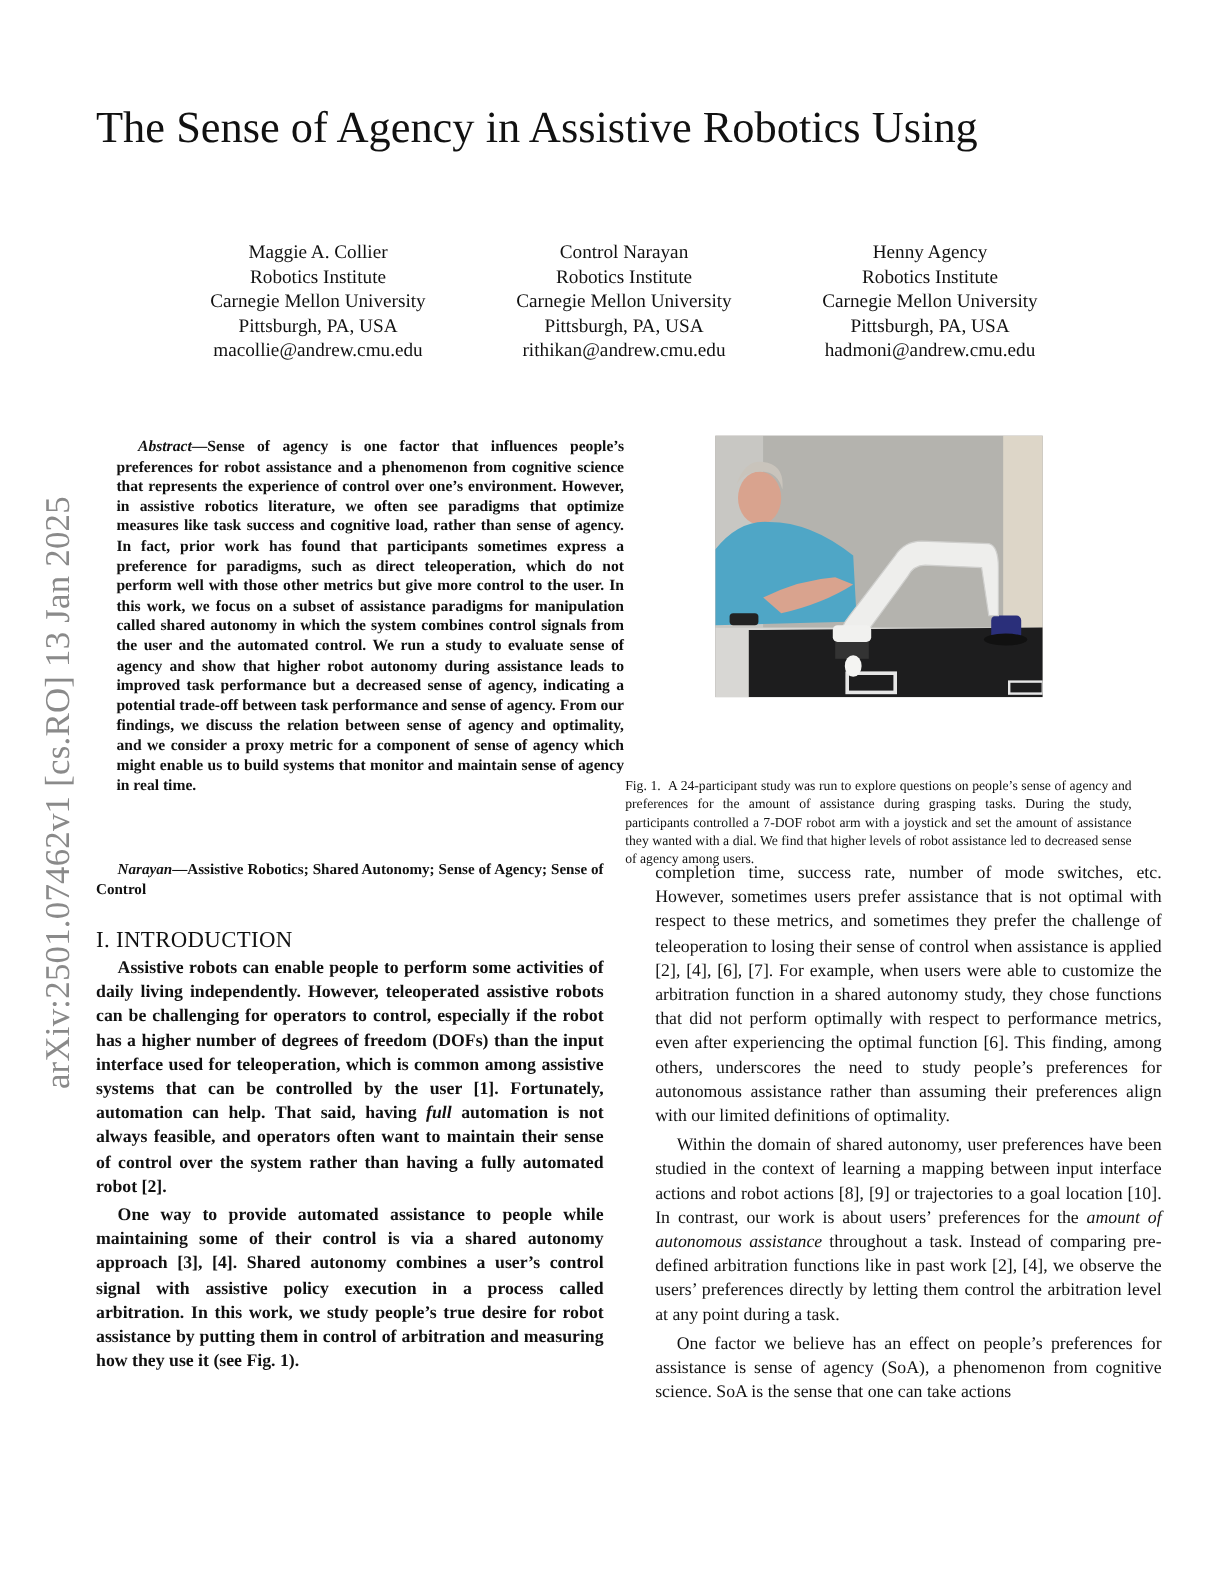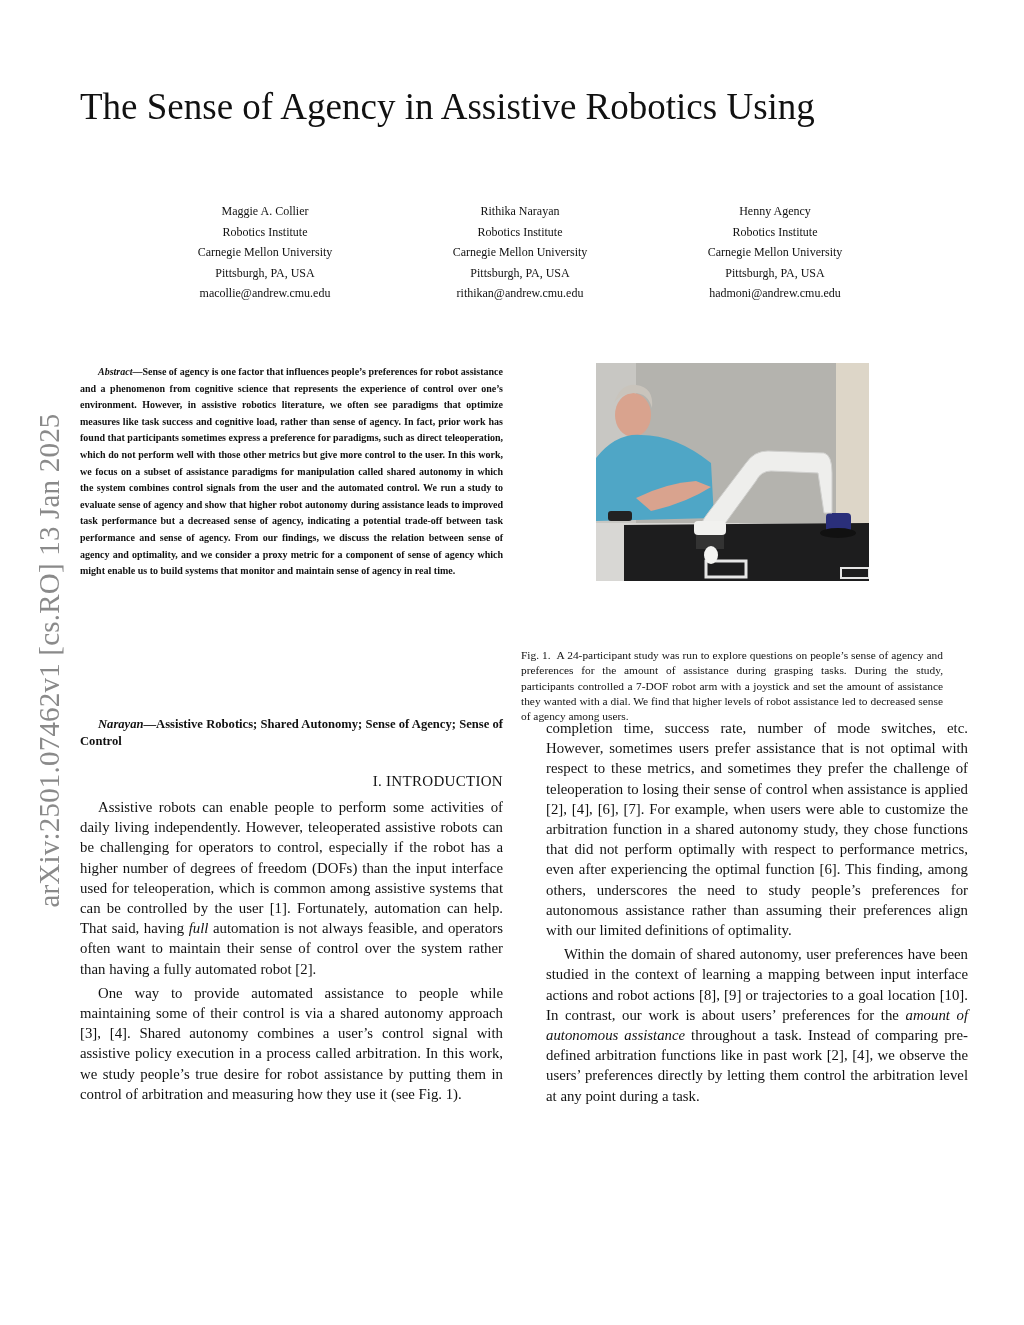--- a/index.html
+++ b/index.html
@@ -16,39 +16,39 @@
     font-size: 29px; color: #8a8a8a; letter-spacing: 0.2px;
   }
   .title {
     position: absolute; left: 80px; width: 870px; top: 84px; 
     font-size: 37px; line-height: 46px; font-weight: normal; margin: 0;
   }
   .authors {
     position: absolute; left: 140px; width: 760px; top: 201px;
     display: flex; justify-content: space-between;
   }
-  .author { text-align: center; font-size: 12px; line-height: 20.6px; width: 250px; }
+  .author { text-align: center; font-size: 16px; line-height: 20.6px; width: 250px; }
   .author .it { }
   .col { position: absolute; font-size: 14.8px; line-height: 20.2px; text-align: justify; }
-  .col-left { left: 80px; width: 423px; }
+  .col-left { left: 80px; width: 423px; font-weight: bold; }
   .col-right { left: 546px; width: 422px; }
   .abstract {
-    position: absolute; left: 80px; width: 423px; top: 364px;
-    font-size: 10px; line-height: 16.6px; font-weight: bold; text-align: justify;
+    position: absolute; left: 97px; width: 423px; top: 364px;
+    font-size: 13px; line-height: 16.6px; font-weight: bold; text-align: justify;
     text-indent: 18px;
     font-family: Liberation Serif, serif;
   }
   .abstract .label, .keywords .label { font-style: italic; font-weight: bold; }
   .keywords {
     position: absolute; left: 80px; width: 423px; top: 716px;
     font-size: 12.6px; line-height: 17px; font-weight: bold; text-align: justify; text-indent: 18px;
   }
   .section-heading {
-    position: absolute; left: 80px; width: 423px; top: 773px; text-align: right;
-    font-size: 15px; letter-spacing: 0.3px; margin: 0; font-weight: normal;
+    position: absolute; left: 80px; width: 423px; top: 773px; text-align: left;
+    font-size: 19px; letter-spacing: 0.3px; margin: 0; font-weight: normal;
   }
   .para { text-indent: 18px; margin: 0 0 4px 0; }
   .para.noindent { text-indent: 0; }
   .figure {
     position: absolute; left: 596px; top: 363px; width: 273px; height: 218px;
     overflow: hidden; background: #bdbcb8;
   }
   .caption {
     position: absolute; left: 521px; width: 422px; top: 600px;
     font-size: 11.4px; line-height: 15.3px; text-align: justify; margin-top: 48px;
@@ -68,21 +68,21 @@
 
 <div class="authors">
   <div class="author">
     <div>Maggie A. Collier</div>
     <div class="it">Robotics Institute</div>
     <div class="it">Carnegie Mellon University</div>
     <div>Pittsburgh, PA, USA</div>
     <div>macollie@andrew.cmu.edu</div>
   </div>
   <div class="author">
-    <div>Rithika Narayan</div>
+    <div>Control Narayan</div>
     <div class="it">Robotics Institute</div>
     <div class="it">Carnegie Mellon University</div>
     <div>Pittsburgh, PA, USA</div>
     <div>rithikan@andrew.cmu.edu</div>
   </div>
   <div class="author">
     <div>Henny Agency</div>
     <div class="it">Robotics Institute</div>
     <div class="it">Carnegie Mellon University</div>
     <div>Pittsburgh, PA, USA</div>
@@ -132,13 +132,14 @@
   </svg>
 </div>
 
 <div class="caption">
   <span class="fig-label">Fig. 1.</span><span>A 24-participant study was run to explore questions on people’s sense of agency and preferences for the amount of assistance during grasping tasks. During the study, participants controlled a 7-DOF robot arm with a joystick and set the amount of assistance they wanted with a dial. We find that higher levels of robot assistance led to decreased sense of agency among users.</span>
 </div>
 
 <div class="col col-right" style="top:718px;">
   <p class="para noindent">completion time, success rate, number of mode switches, etc. However, sometimes users prefer assistance that is not optimal with respect to these metrics, and sometimes they prefer the challenge of teleoperation to losing their sense of control when assistance is applied [2], [4], [6], [7]. For example, when users were able to customize the arbitration function in a shared autonomy study, they chose functions that did not perform optimally with respect to performance metrics, even after experiencing the optimal function [6]. This finding, among others, underscores the need to study people’s preferences for autonomous assistance rather than assuming their preferences align with our limited definitions of optimality.</p>
   <p class="para"><span>Within the domain of shared autonomy, user preferences have been studied in the context of learning a mapping between input interface actions and robot actions [8], [9] or trajectories to a goal location [10]. In contrast, our work is about users’ preferences for the </span><em>amount of autonomous assistance</em><span> throughout a task. Instead of comparing pre-defined arbitration functions like in past work [2], [4], we observe the users’ preferences directly by letting them control the arbitration level at any point during a task.</span></p>
+  <p class="para">One factor we believe has an effect on people’s preferences for assistance is sense of agency (SoA), a phenomenon from cognitive science. SoA is the sense that one can take actions</p>
 </div>
 
 </body></html>

